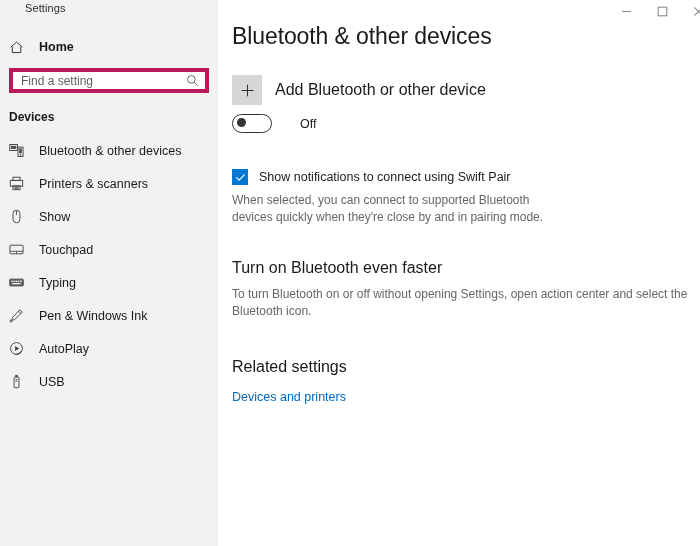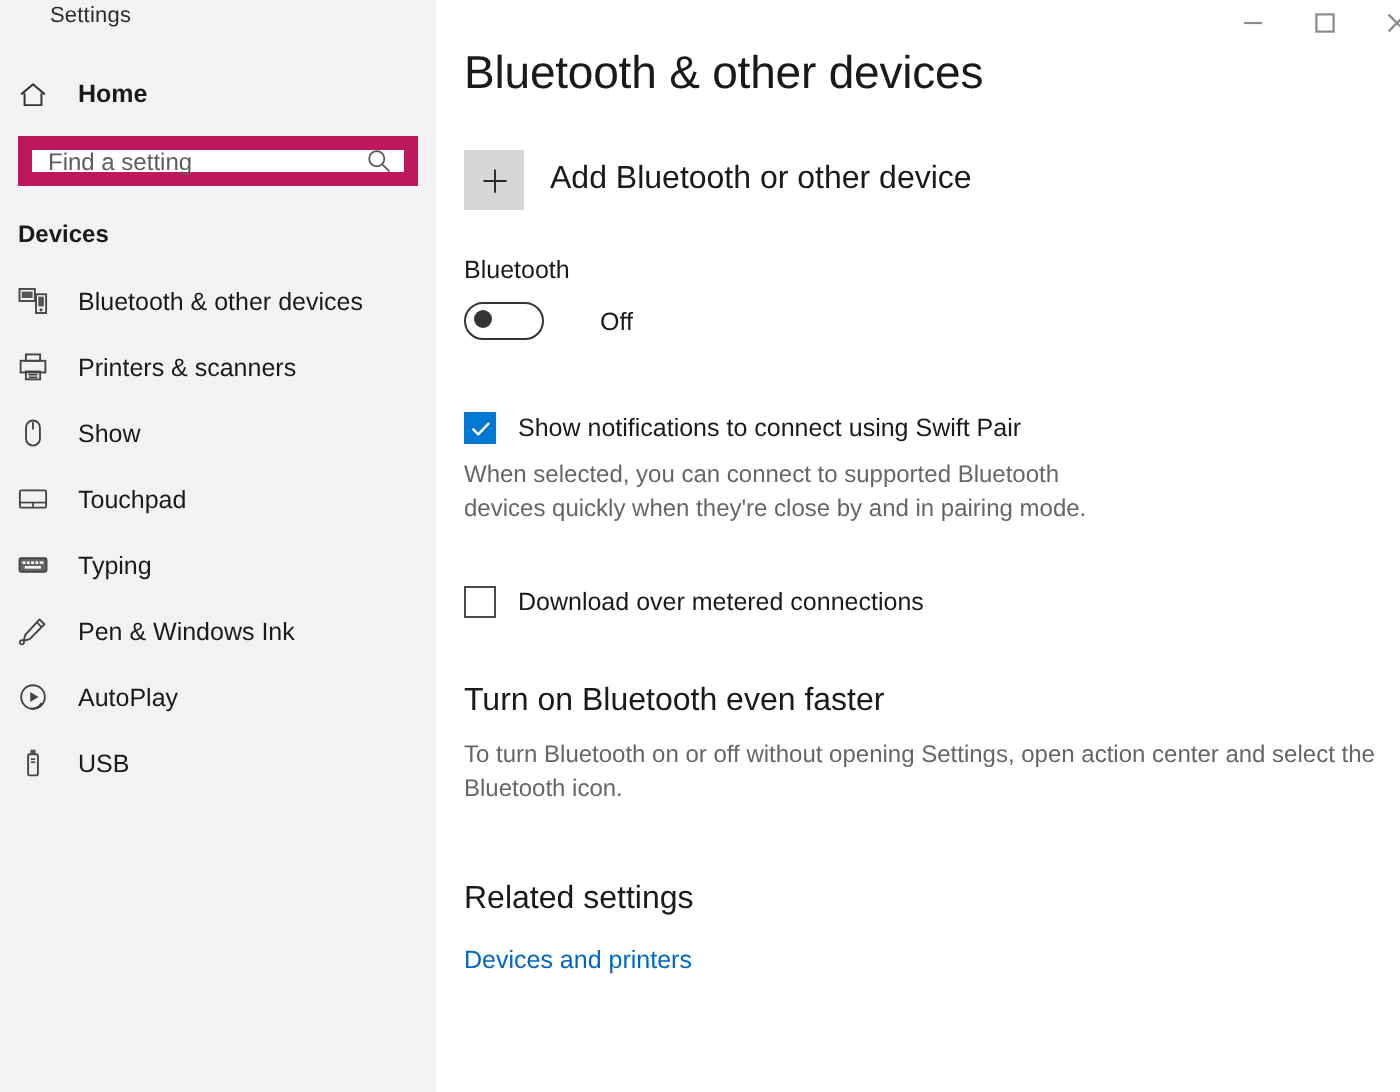--- a/index.html
+++ b/index.html
@@ -86,21 +86,21 @@
   }
   .home-label {
     font-size: 12.5px;
     color: #1a1a1a;
     margin-left: 8px;
   }
 
   .searchbox {
     margin: 7px 9px 0 9px;
     height: 25px;
-    border: 7px solid #be185d;
+    border: 4px solid #be185d;
     background: #ffffff;
     display: flex;
     align-items: center;
     padding: 0 6px 0 8px;
   }
   .searchbox input {
     border: 0;
     outline: 0;
     flex: 1;
     font-family: "Liberation Sans", sans-serif;
@@ -451,43 +451,38 @@
     <div class="add-device">
       <span class="add-square">
         <svg width="15" height="15" viewBox="0 0 16 16">
           <line x1="8" y1="1.8" x2="8" y2="14.2" stroke="#2b2b2b" stroke-width="1.05"></line>
           <line x1="1.8" y1="8" x2="14.2" y2="8" stroke="#2b2b2b" stroke-width="1.05"></line>
         </svg>
       </span>
       <span class="add-label">Add Bluetooth or other device</span>
     </div>
 
-    <div class="bt-label">Bluetooth</div>
 
     <div class="toggle-row">
       <span class="toggle">
         <span class="knob"></span>
       </span>
       <span class="toggle-state">Off</span>
     </div>
 
     <div class="check-row">
       <span class="cbox checked">
         <svg width="11" height="11" viewBox="0 0 12 12">
           <path d="M1.8 6.2 L4.5 8.9 L10.1 3.1" fill="none" stroke="#ffffff" stroke-width="1.3" stroke-linecap="round" stroke-linejoin="round"></path>
         </svg>
       </span>
       <span class="check-label">Show notifications to connect using Swift Pair</span>
     </div>
     <div class="desc">When selected, you can connect to supported Bluetooth devices quickly when they're close by and in pairing mode.</div>
 
-    <div class="check-row second">
-      <span class="cbox unchecked"></span>
-      <span class="check-label">Download over metered connections</span>
-    </div>
 
     <div class="sub-title">Turn on Bluetooth even faster</div>
     <div class="sub-desc">To turn Bluetooth on or off without opening Settings, open action center and select the Bluetooth icon.</div>
 
     <div class="related-title">Related settings</div>
     <a class="link first" href="#">Devices and printers</a>
 
   </div>
 </div>
 

